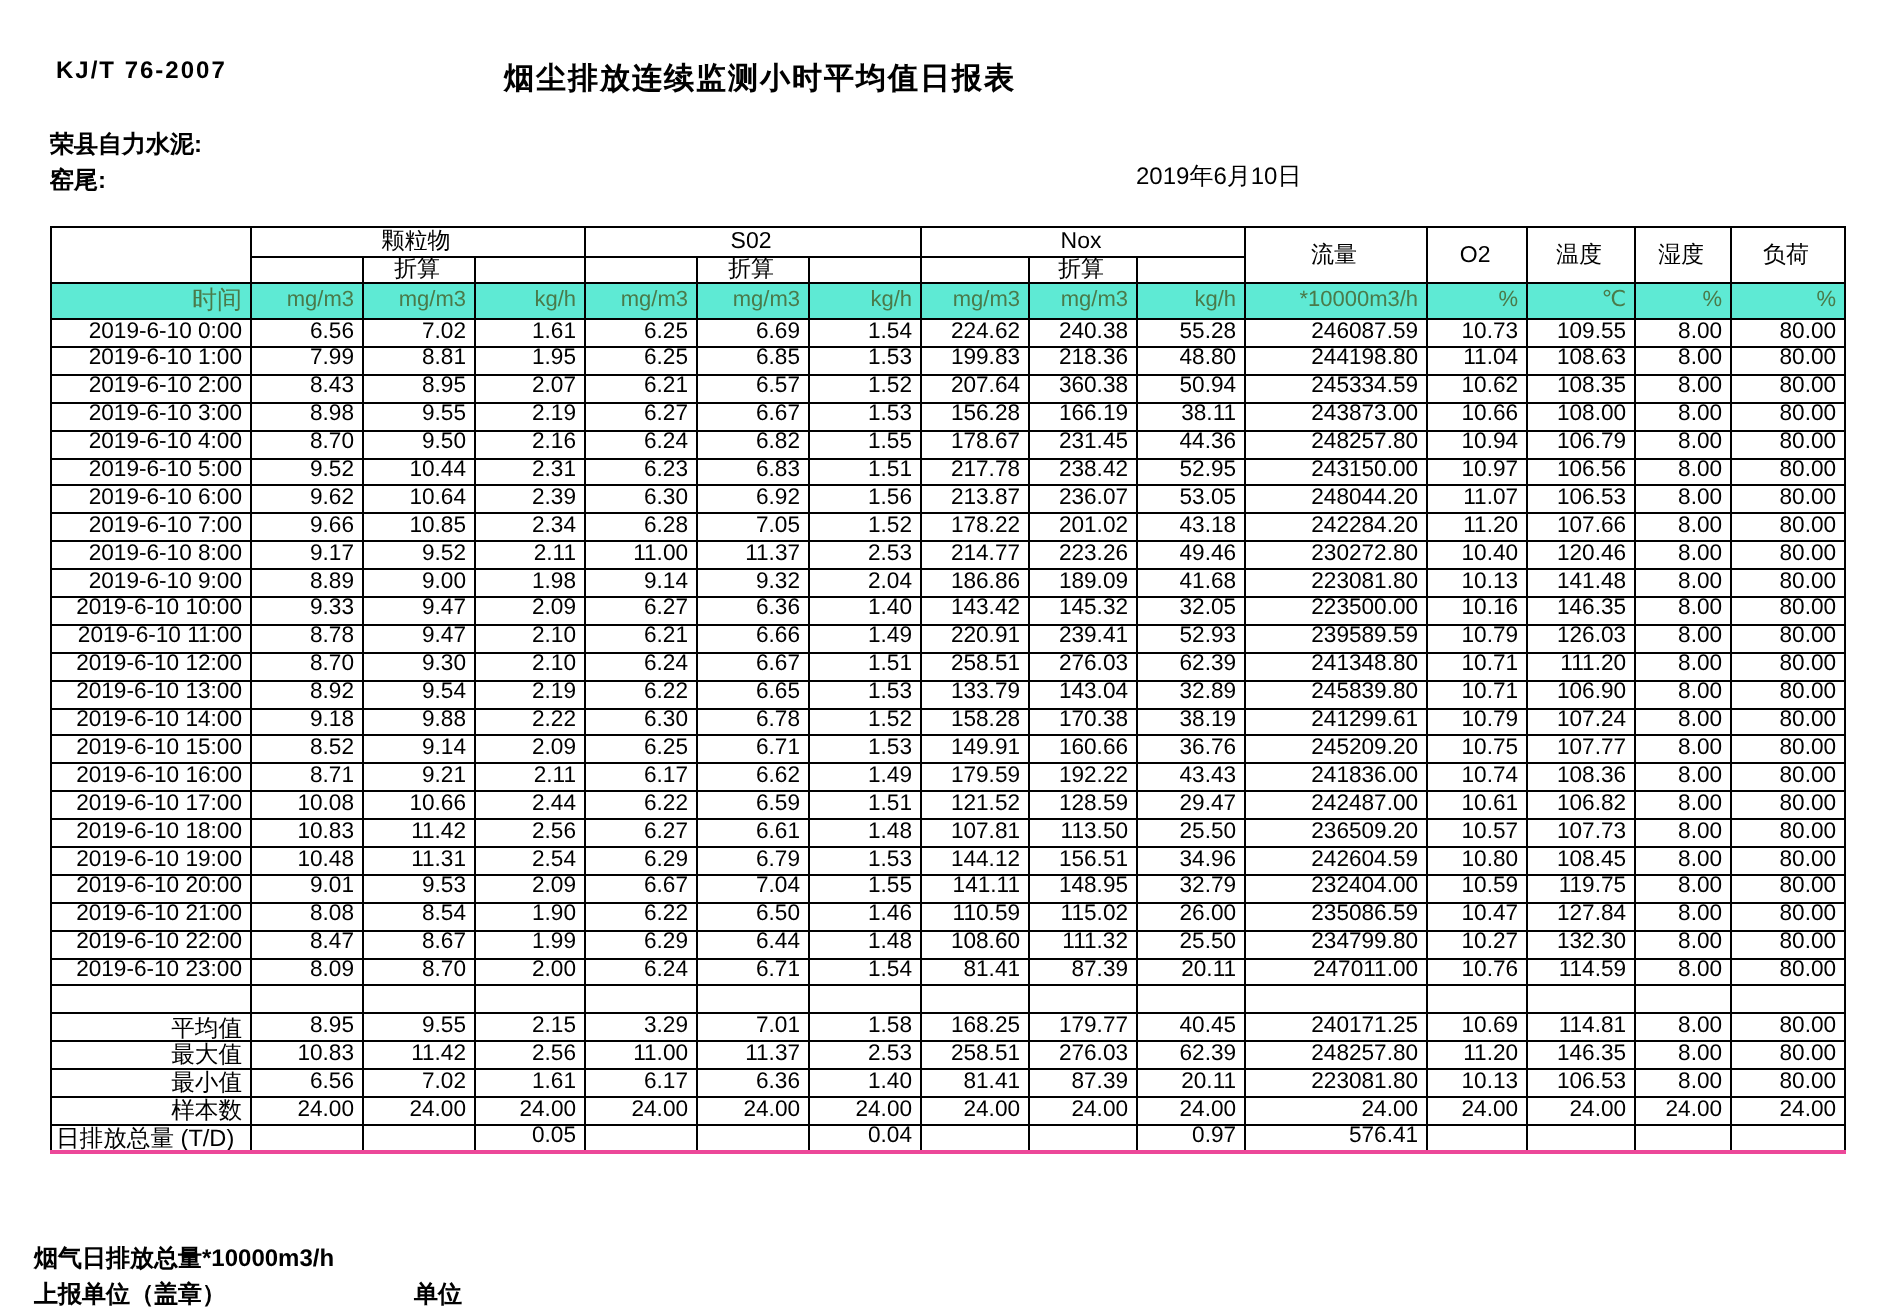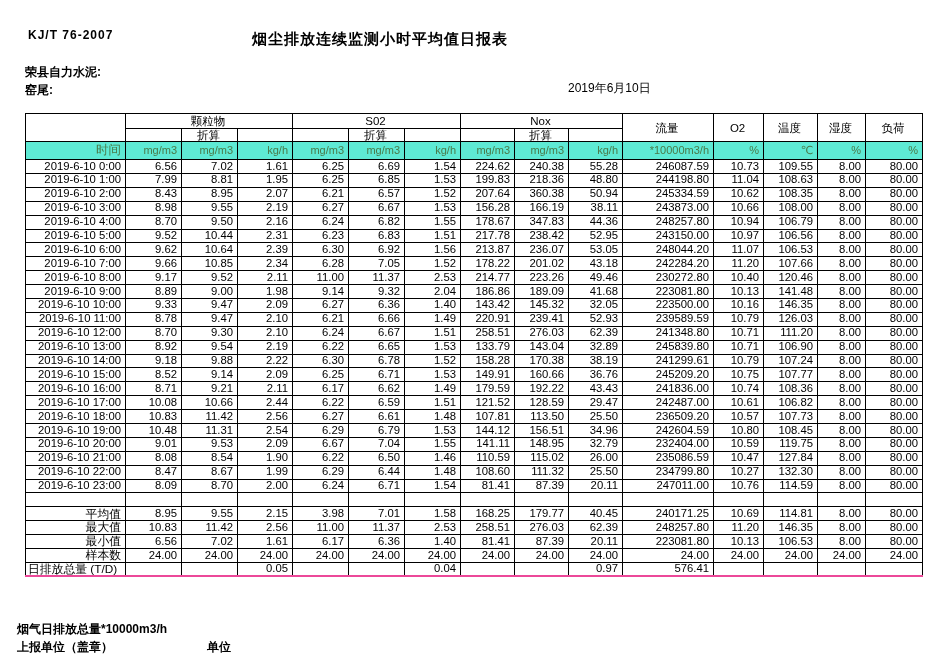--- a/index.html
+++ b/index.html
@@ -181,21 +181,21 @@
       </tr>
       <tr>
         <td class="time">2019-6-10 4:00</td>
         <td class="num">8.70</td>
         <td class="num">9.50</td>
         <td class="num">2.16</td>
         <td class="num">6.24</td>
         <td class="num">6.82</td>
         <td class="num">1.55</td>
         <td class="num">178.67</td>
-        <td class="num">347.83</td>
+        <td class="num">231.45</td>
         <td class="num">44.36</td>
         <td class="num">248257.80</td>
         <td class="num">10.94</td>
         <td class="num">106.79</td>
         <td class="num">8.00</td>
         <td class="num">80.00</td>
       </tr>
       <tr>
         <td class="time">2019-6-10 5:00</td>
         <td class="num">9.52</td>
@@ -534,21 +534,21 @@
         <td class="num"></td>
         <td class="num"></td>
         <td class="num"></td>
         <td class="num"></td>
       </tr>
       <tr>
         <td class="sum-label">平均值</td>
         <td class="num">8.95</td>
         <td class="num">9.55</td>
         <td class="num">2.15</td>
-        <td class="num">3.98</td>
+        <td class="num">3.29</td>
         <td class="num">7.01</td>
         <td class="num">1.58</td>
         <td class="num">168.25</td>
         <td class="num">179.77</td>
         <td class="num">40.45</td>
         <td class="num">240171.25</td>
         <td class="num">10.69</td>
         <td class="num">114.81</td>
         <td class="num">8.00</td>
         <td class="num">80.00</td>

